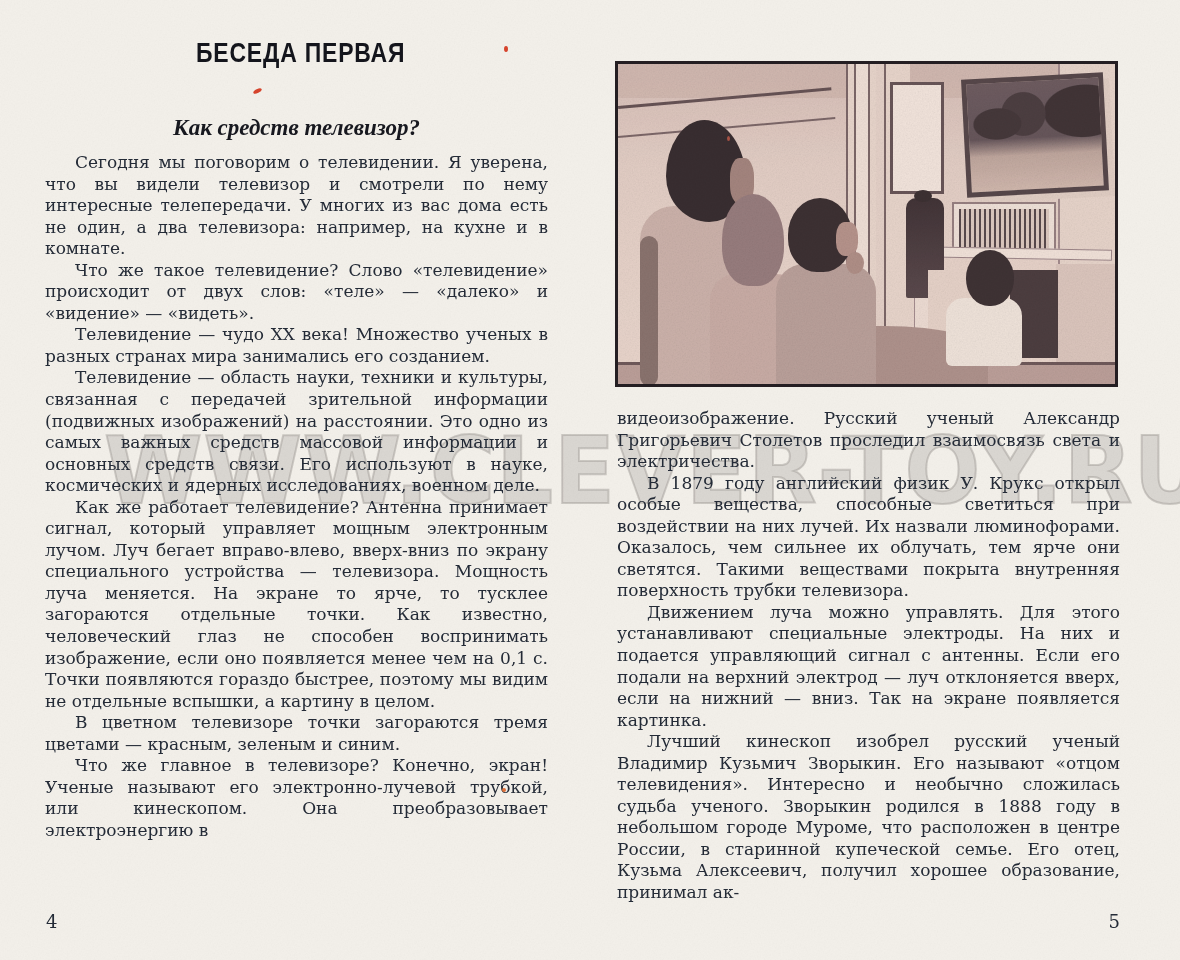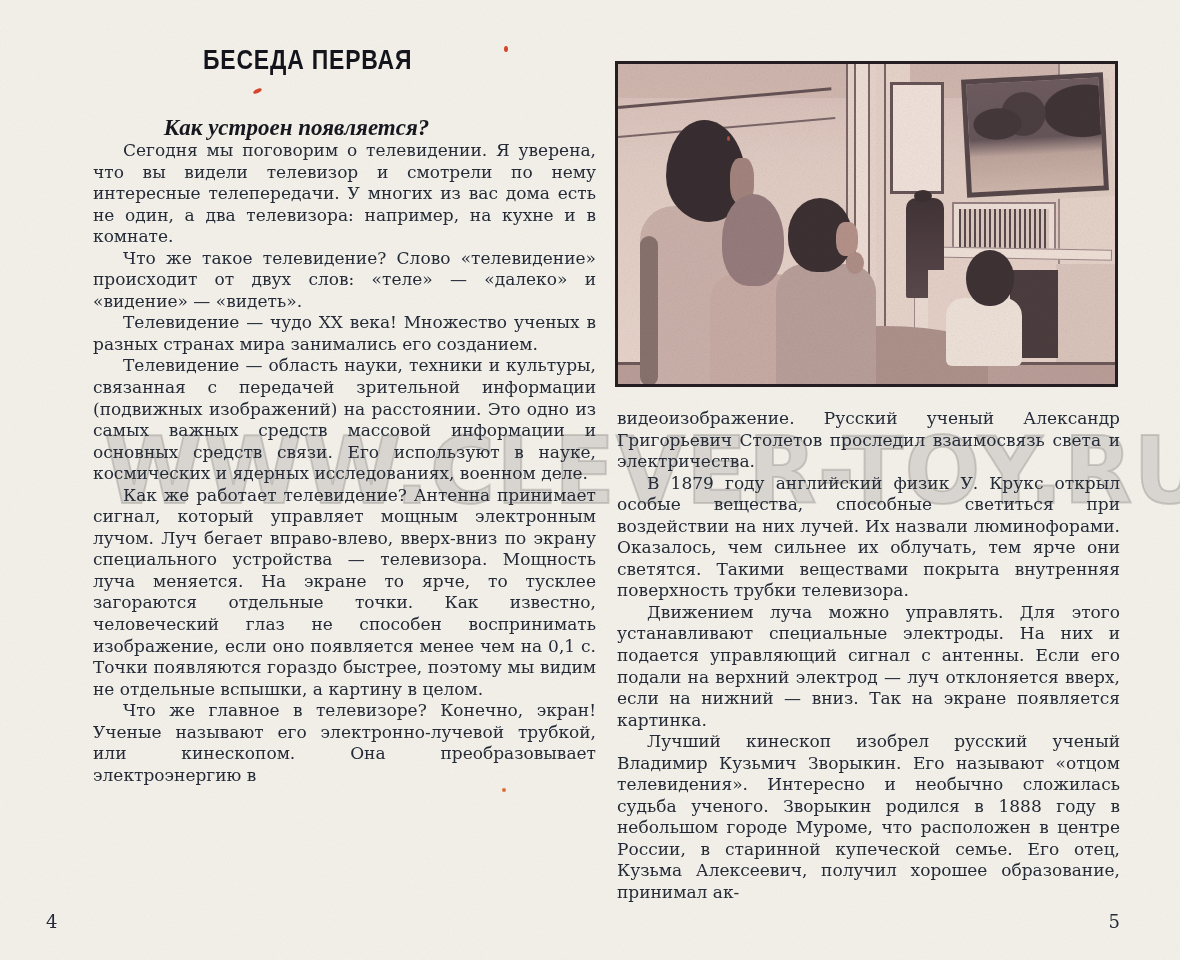--- a/index.html
+++ b/index.html
@@ -13,37 +13,37 @@
     position:absolute;left:104px;top:426px;z-index:1;
     font-family:"DejaVu Sans", sans-serif;font-weight:bold;
     font-size:92px;line-height:1;white-space:nowrap;letter-spacing:1px;
     color:rgba(194,190,185,0.50);
     -webkit-text-stroke:2px rgba(158,154,149,0.45);
     transform:scaleX(0.97);transform-origin:left center;
     user-select:none;
   }
   
   .chapter-title{
-    position:absolute;left:45px;top:33px;width:503px;margin:11px;z-index:2;
+    position:absolute;left:45px;top:33px;width:503px;margin:4px;z-index:2;
     text-align:center;font-family:"Liberation Sans", sans-serif;
     font-size:28px;font-weight:bold;color:#14151c;
   }
   .chapter-title .condensed{display:inline-block;transform:scaleX(0.82);transform-origin:center;letter-spacing:1px;}
   .lesson-subtitle{
     position:absolute;left:45px;top:90px;width:503px;margin:0;z-index:2;
     text-align:center;font-family:"Liberation Serif", serif;font-style:italic;
     font-size:23px;line-height:25px;font-weight:bold;color:#17181f;
   }
   
   .body-col{
     position:absolute;width:503px;z-index:2;color:#242b37;
     font-size:17px;line-height:21.55px;text-align:justify;
     hyphens:auto;-webkit-hyphens:auto;
   }
-  #left-body{left:45px;top:140px;height:764px;overflow:hidden;margin-left:48px;}
+  #left-body{left:45px;top:152px;height:764px;overflow:hidden;}
   #right-body{left:617px;top:408px;height:506px;overflow:hidden;}
   .body-col p{margin:0;text-indent:30px;}
   .body-col p.noindent{text-indent:0;}
   .pagenum{position:absolute;z-index:2;font-size:18px;color:#242b37;}
   #pn-left{left:46px;top:911px;}
   #pn-right{left:617px;top:911px;width:503px;text-align:right;}
   
   .photo{
     position:absolute;left:615px;top:61px;width:497px;height:320px;margin:0;z-index:2;
     border:3px solid #241e22;overflow:hidden;
@@ -108,28 +108,29 @@
 <body>
 
 <div class="watermark">WWW.CLEVER-TOY.RU</div>
 
 <main>
 
   <section>
     <h1 class="chapter-title"><span class="condensed">БЕСЕДА ПЕРВАЯ</span></h1>
     <h2 class="lesson-subtitle">
       <br>
-      <span>Как устроен появляется?</span>
+      <span>Как средств телевизор?</span>
     </h2>
     <div id="left-body" class="body-col">
       <p>Сегодня мы поговорим о телевидении. Я уверена, что вы видели телевизор и смотрели по нему интересные телепередачи. У многих из вас дома есть не один, а два телевизора: например, на кухне и в комнате.</p>
       <p>Что же такое телевидение? Слово «телевидение» происходит от двух слов: «теле» — «далеко» и «видение» — «видеть».</p>
       <p>Телевидение — чудо XX века! Множество ученых в разных странах мира занимались его созданием.</p>
       <p>Телевидение — область науки, техники и культуры, связанная с передачей зрительной информации (подвижных изображений) на расстоянии. Это одно из самых важных средств массовой информации и основных средств связи. Его используют в науке, космических и ядерных исследованиях, военном деле.</p>
       <p>Как же работает телевидение? Антенна принимает сигнал, который управляет мощным электронным лучом. Луч бегает вправо-влево, вверх-вниз по экрану специального устройства — телевизора. Мощность луча меняется. На экране то ярче, то тусклее загораются отдельные точки. Как известно, человеческий глаз не способен воспринимать изображение, если оно появляется менее чем на 0,1 с. Точки появляются гораздо быстрее, поэтому мы видим не отдельные вспышки, а картину в целом.</p>
+      <p>В цветном телевизоре точки загораются тремя цветами — красным, зеленым и синим.</p>
       <p>Что же главное в телевизоре? Конечно, экран! Ученые называют его электронно-лучевой трубкой, или кинескопом. Она преобразовывает электроэнергию в</p>
     </div>
     <div id="pn-left" class="pagenum">4</div>
   </section>
 
   <section>
 
     <figure class="photo">
       <div class="s ph-topband"></div>
       <div class="s ph-line1"></div>

